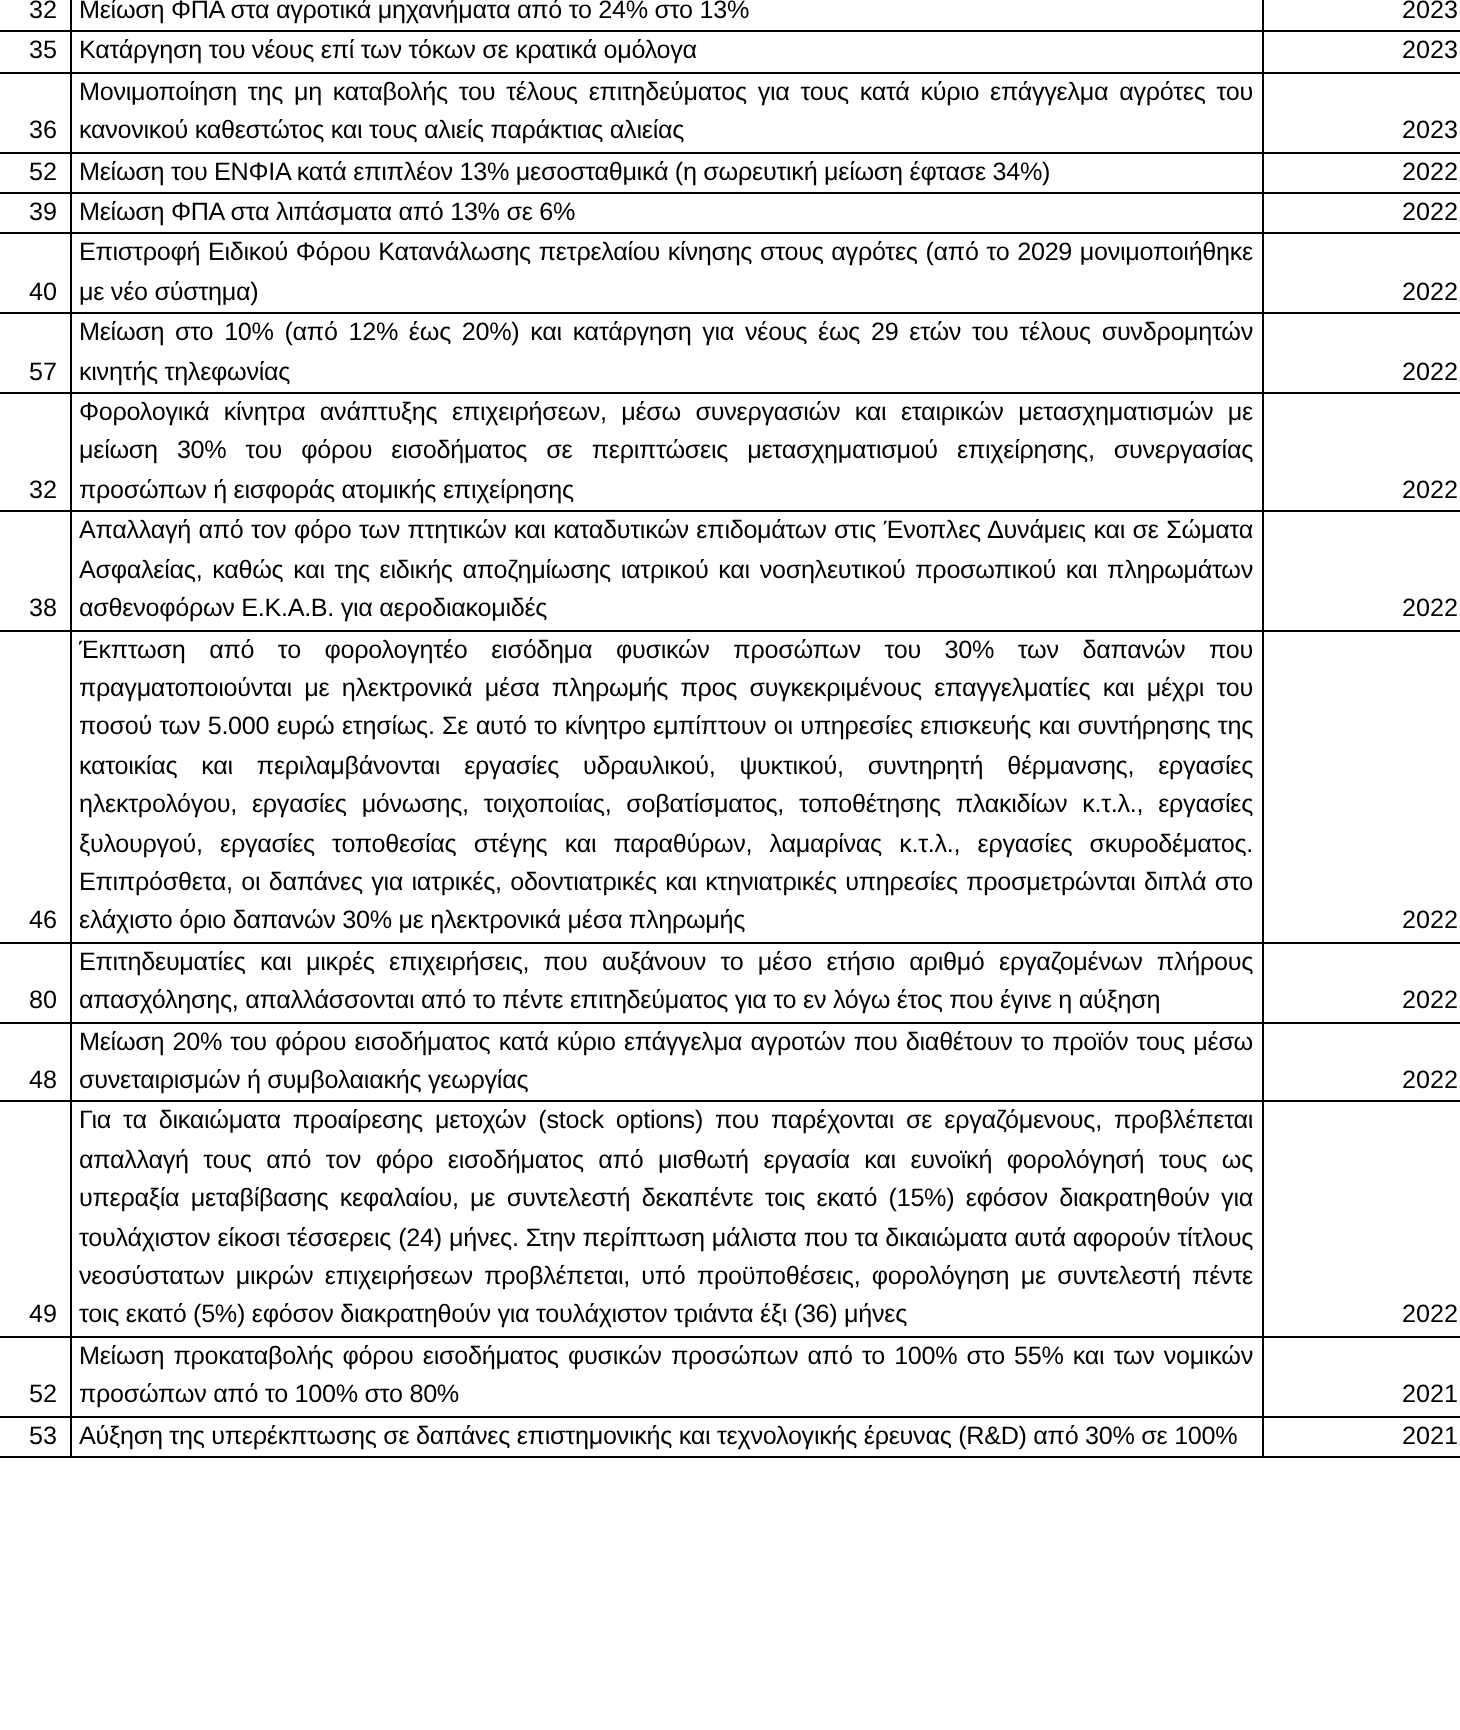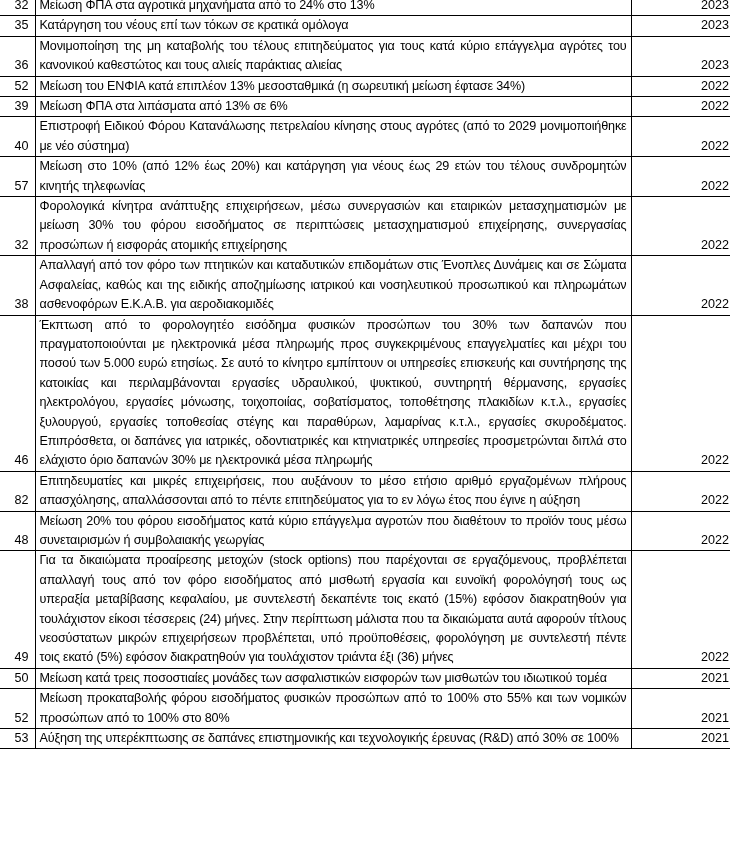--- a/index.html
+++ b/index.html
@@ -73,38 +73,33 @@
           <td class="num">38</td>
           <td class="desc">Απαλλαγή από τον φόρο των πτητικών και καταδυτικών επιδομάτων στις Ένοπλες Δυνάμεις και σε Σώματα Ασφαλείας, καθώς και της ειδικής αποζημίωσης ιατρικού και νοσηλευτικού προσωπικού και πληρωμάτων ασθενοφόρων Ε.Κ.Α.Β. για αεροδιακομιδές</td>
           <td class="year">2022</td>
         </tr>
         <tr>
           <td class="num">46</td>
           <td class="desc">Έκπτωση από το φορολογητέο εισόδημα φυσικών προσώπων του 30% των δαπανών που πραγματοποιούνται με ηλεκτρονικά μέσα πληρωμής προς συγκεκριμένους επαγγελματίες και μέχρι του ποσού των 5.000 ευρώ ετησίως. Σε αυτό το κίνητρο εμπίπτουν οι υπηρεσίες επισκευής και συντήρησης της κατοικίας και περιλαμβάνονται εργασίες υδραυλικού, ψυκτικού, συντηρητή θέρμανσης, εργασίες ηλεκτρολόγου, εργασίες μόνωσης, τοιχοποιίας, σοβατίσματος, τοποθέτησης πλακιδίων κ.τ.λ., εργασίες ξυλουργού, εργασίες τοποθεσίας στέγης και παραθύρων, λαμαρίνας κ.τ.λ., εργασίες σκυροδέματος. Επιπρόσθετα, οι δαπάνες για ιατρικές, οδοντιατρικές και κτηνιατρικές υπηρεσίες προσμετρώνται διπλά στο ελάχιστο όριο δαπανών 30% με ηλεκτρονικά μέσα πληρωμής</td>
           <td class="year">2022</td>
         </tr>
         <tr>
-          <td class="num">82</td>
+          <td class="num">80</td>
           <td class="desc">Επιτηδευματίες και μικρές επιχειρήσεις, που αυξάνουν το μέσο ετήσιο αριθμό εργαζομένων πλήρους απασχόλησης, απαλλάσσονται από το πέντε επιτηδεύματος για το εν λόγω έτος που έγινε η αύξηση</td>
           <td class="year">2022</td>
         </tr>
         <tr>
           <td class="num">48</td>
           <td class="desc">Μείωση 20% του φόρου εισοδήματος κατά κύριο επάγγελμα αγροτών που διαθέτουν το προϊόν τους μέσω συνεταιρισμών ή συμβολαιακής γεωργίας</td>
           <td class="year">2022</td>
         </tr>
         <tr>
           <td class="num">49</td>
           <td class="desc">Για τα δικαιώματα προαίρεσης μετοχών (stock options) που παρέχονται σε εργαζόμενους, προβλέπεται απαλλαγή τους από τον φόρο εισοδήματος από μισθωτή εργασία και ευνοϊκή φορολόγησή τους ως υπεραξία μεταβίβασης κεφαλαίου, με συντελεστή δεκαπέντε τοις εκατό (15%) εφόσον διακρατηθούν για τουλάχιστον είκοσι τέσσερεις (24) μήνες. Στην περίπτωση μάλιστα που τα δικαιώματα αυτά αφορούν τίτλους νεοσύστατων μικρών επιχειρήσεων προβλέπεται, υπό προϋποθέσεις, φορολόγηση με συντελεστή πέντε τοις εκατό (5%) εφόσον διακρατηθούν για τουλάχιστον τριάντα έξι (36) μήνες</td>
           <td class="year">2022</td>
-        </tr>
-        <tr>
-          <td class="num">50</td>
-          <td class="desc">Μείωση κατά τρεις ποσοστιαίες μονάδες των ασφαλιστικών εισφορών των μισθωτών του ιδιωτικού τομέα</td>
-          <td class="year">2021</td>
         </tr>
         <tr>
           <td class="num">52</td>
           <td class="desc">Μείωση προκαταβολής φόρου εισοδήματος φυσικών προσώπων από το 100% στο 55% και των νομικών προσώπων από το 100% στο 80%</td>
           <td class="year">2021</td>
         </tr>
         <tr>
           <td class="num">53</td>
           <td class="desc">Αύξηση της υπερέκπτωσης σε δαπάνες επιστημονικής και τεχνολογικής έρευνας (R&amp;D) από 30% σε 100%</td>
           <td class="year">2021</td>

